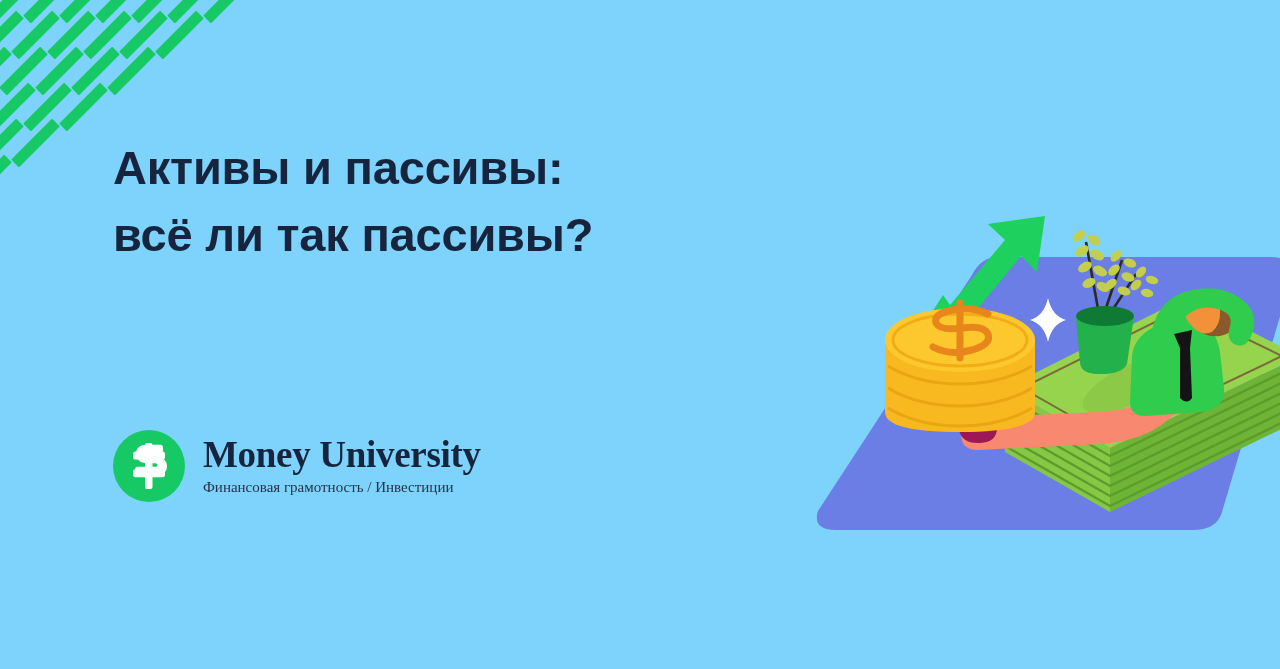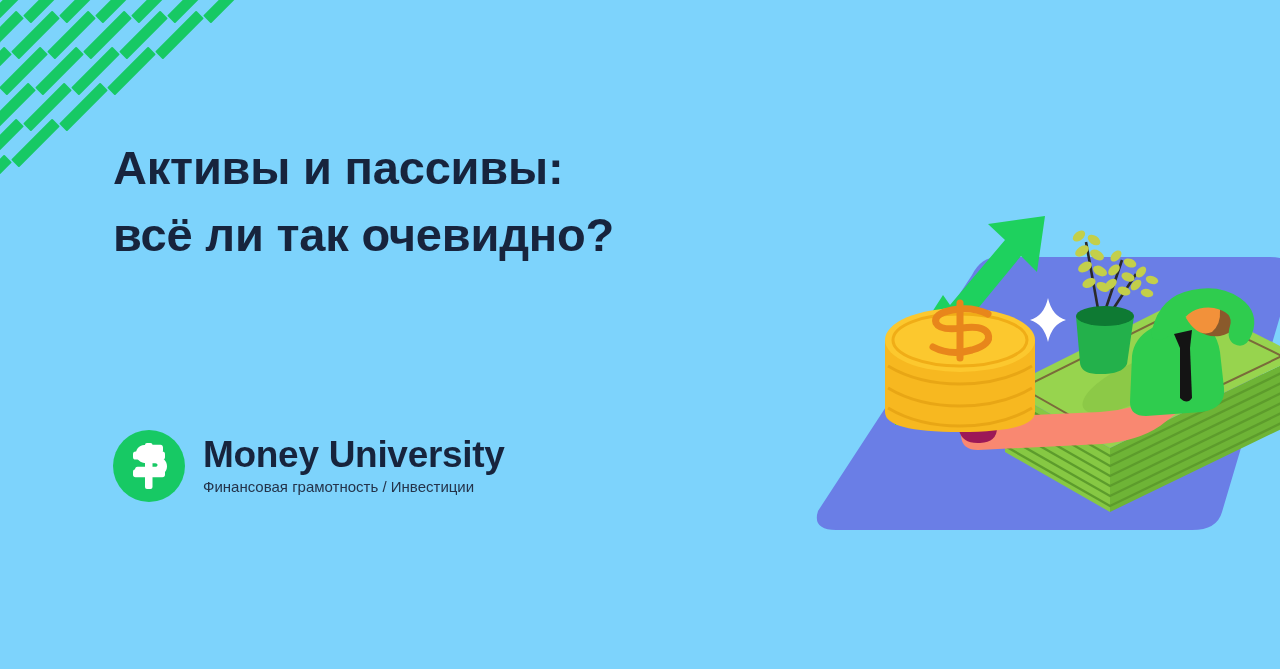--- a/index.html
+++ b/index.html
@@ -67,20 +67,21 @@
     display: flex;
     align-items: center;
     justify-content: center;
     flex: 0 0 auto;
   }
   .logo-text {
     margin-left: 18px;
     display: flex;
     flex-direction: column;
     justify-content: center;
+    font-family: Liberation Serif, serif;
   }
   .logo-title {
     color: #17243d;
     font-size: 37px;
     font-weight: bold;
     line-height: 39px;
     letter-spacing: -0.3px;
     white-space: nowrap;
   }
   .logo-tagline {
@@ -128,21 +129,21 @@
       <span class="dash" style="left: 6px; top: 78px; width: 11px; height: 58px; background: rgb(23, 201, 100); transform: rotate(45deg);"></span>
       <span class="dash" style="left: 42px; top: 78px; width: 11px; height: 58px; background: rgb(23, 201, 100); transform: rotate(45deg);"></span>
       <span class="dash" style="left: 78px; top: 78px; width: 11px; height: 58px; background: rgb(23, 201, 100); transform: rotate(45deg);"></span>
       <span class="dash" style="left: -6px; top: 114px; width: 11px; height: 58px; background: rgb(23, 201, 100); transform: rotate(45deg);"></span>
       <span class="dash" style="left: 30px; top: 114px; width: 11px; height: 58px; background: rgb(23, 201, 100); transform: rotate(45deg);"></span>
       <span class="dash" style="left: -18px; top: 150px; width: 11px; height: 58px; background: rgb(23, 201, 100); transform: rotate(45deg);"></span>
     </div>
 
   <div class="headline">
     <span class="line">Активы и пассивы:</span>
-    <span class="line">всё ли так очевидно?</span>
+    <span class="line">всё ли так пассивы?</span>
   </div>
 
   <div class="logo-lockup">
     <div class="logo-mark">
       <svg width="40" height="46" viewBox="0 0 40 46" aria-hidden="true">
         <g fill="#ffffff">
           <rect x="16" y="0" width="7.5" height="46" rx="2"></rect>
           <path d="M7 10.5 C7 5.0 11.5 1.8 17.5 1.8 L31.5 1.8 C33 1.8 34 3.0 34 4.6 L34 7.6 C34 9.2 33 10.4 31.5 10.4 L18.2 10.4 C16.8 10.4 16 11.1 16 12.2 C16 13.3 16.8 14.0 18.2 14.0 L27.5 14.0 C34 14.0 38 17.8 38 23.2 C38 28.6 34 32.4 27.5 32.4 L8.5 32.4 C7 32.4 6 31.2 6 29.6 L6 26.6 C6 25.0 7 23.8 8.5 23.8 L26.3 23.8 C27.7 23.8 28.5 23.1 28.5 22.0 C28.5 20.9 27.7 20.2 26.3 20.2 L17.5 20.2 C11.5 20.2 7 16.4 7 10.5 Z"></path>
           <rect x="4" y="8.6" width="32" height="8.0" rx="2.6"></rect>
           <rect x="4" y="26.2" width="32" height="8.0" rx="2.6"></rect>

